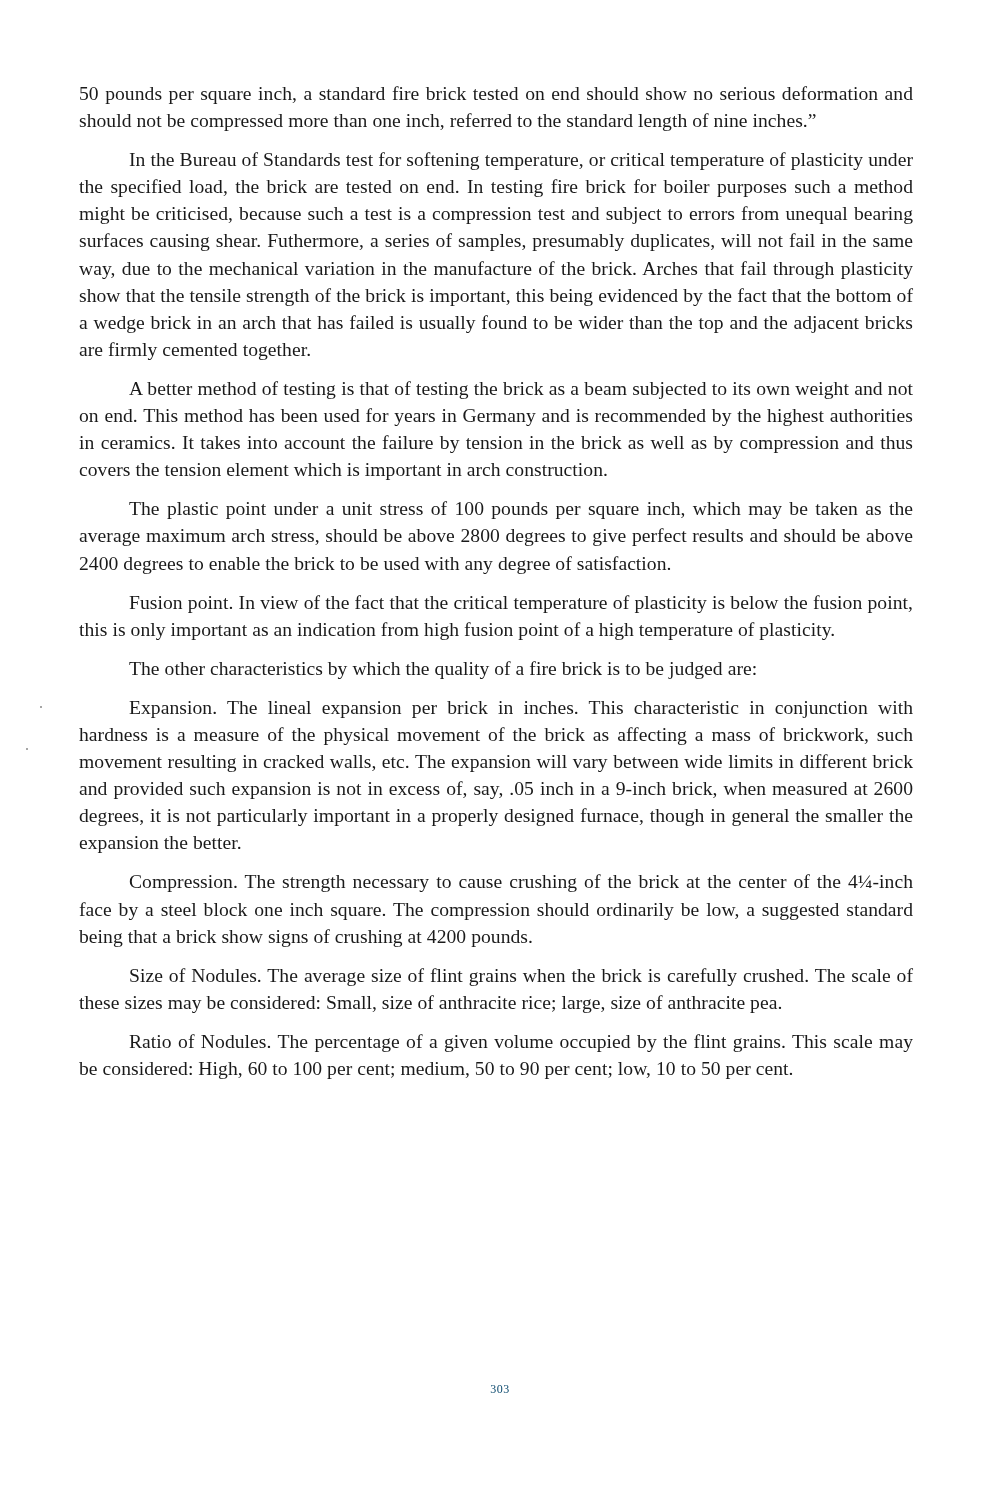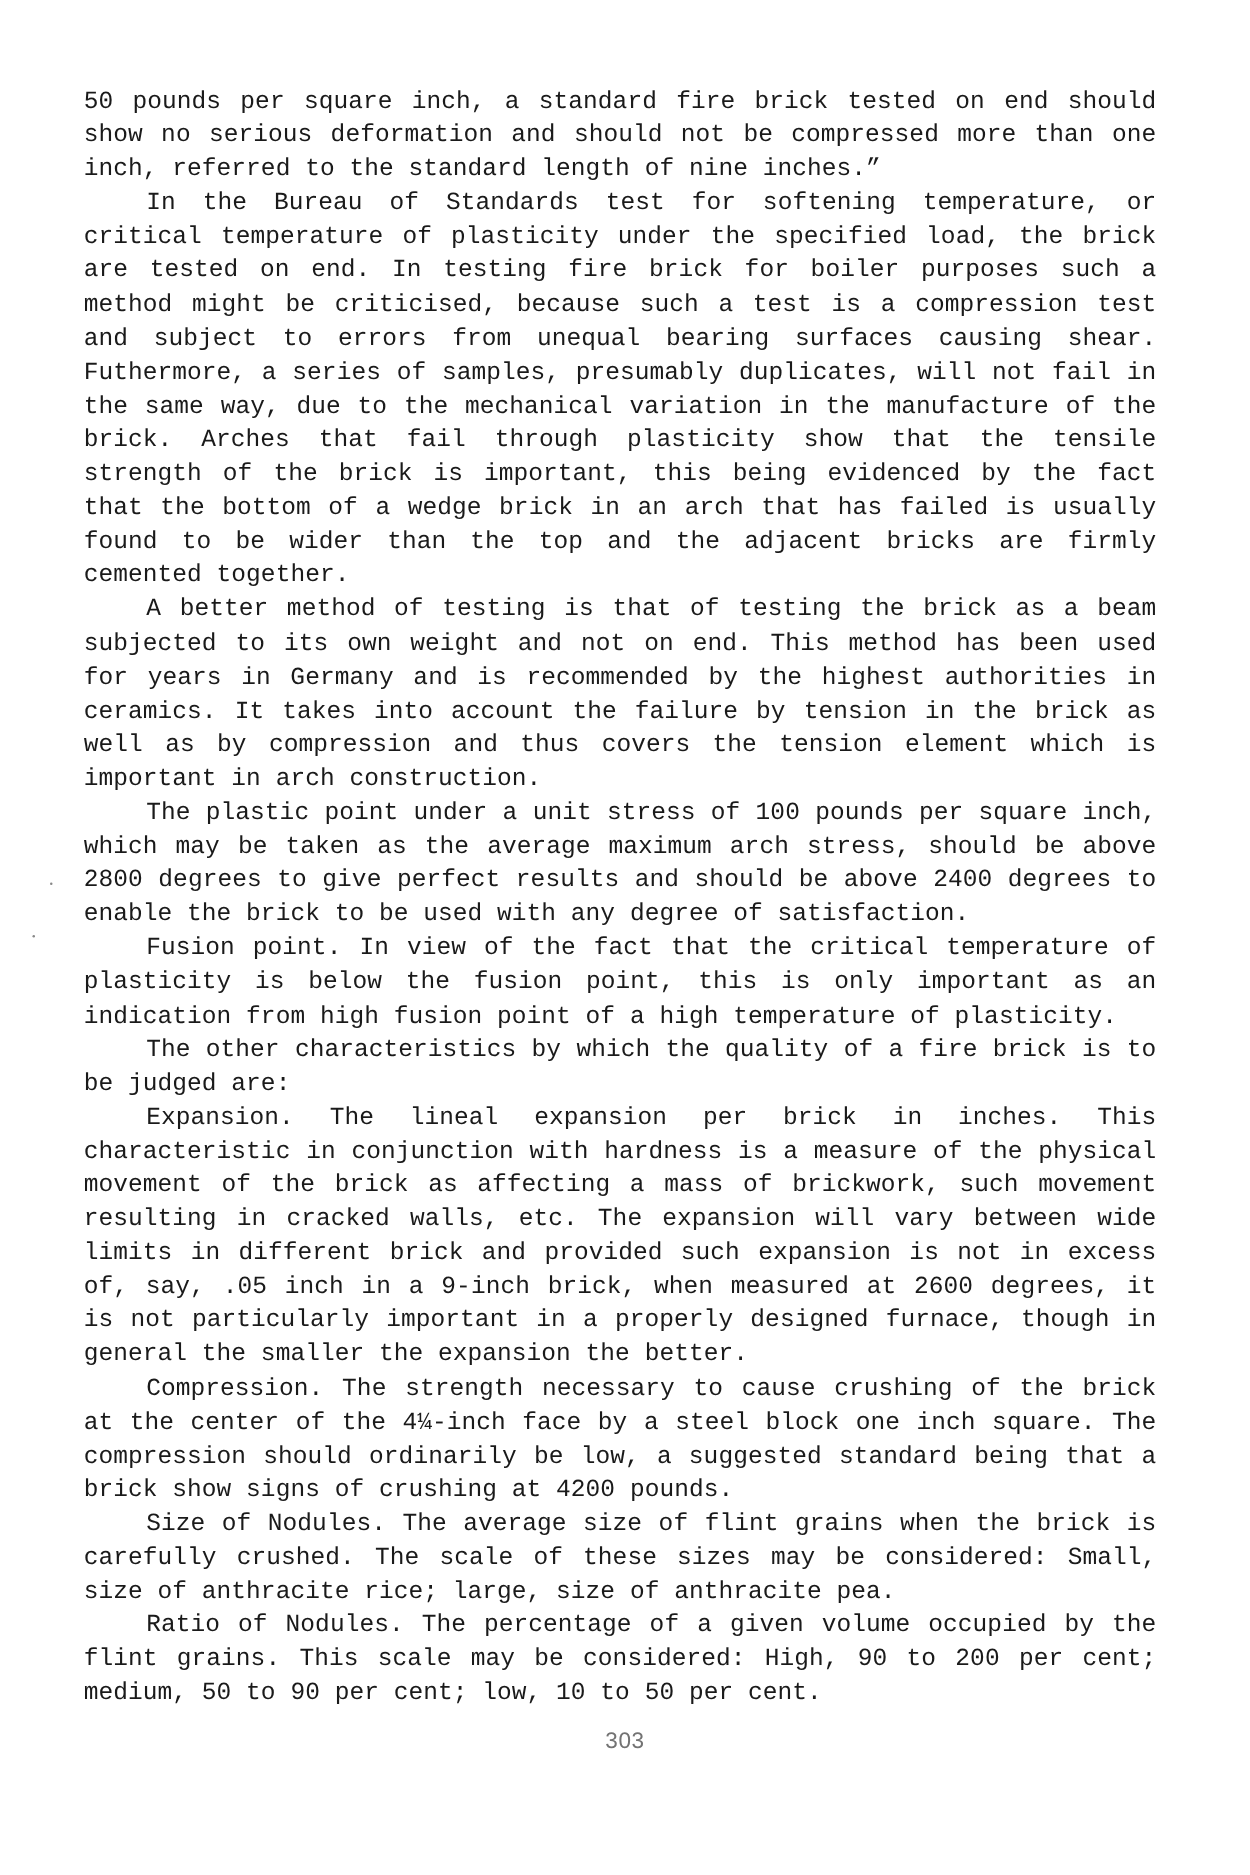--- a/index.html
+++ b/index.html
@@ -19,39 +19,38 @@
       top: 68px;
       width: 858px;
       font-family: "Liberation Serif", "DejaVu Serif", serif;
       font-size: 19.6px;
       line-height: 27.1px;
       color: #1a1a1a;
       text-align: justify;
       letter-spacing: 0.05px;
     }
     .page p {
-      margin: 0;
+      margin: 12px;
       padding: 0;
-      font-family: Liberation Mono, monospace;
     }
     .page p.indent {
       text-indent: 50px;
     }
     .page p.first {
       text-indent: 0;
     }
     .page-number {
       position: absolute;
       top: 1382px;
       left: 0;
       width: 1000px;
       text-align: center;
-      font-family: Liberation Sans, sans-serif;
-      font-size: 18px;
-      color: #737373;
+      font-family: Liberation Serif, serif;
+      font-size: 12px;
+      color: #0c4a6e;
       letter-spacing: 0.5px;
     }
     .speck {
       position: absolute;
       width: 2px;
       height: 2px;
       background: #888888;
       border-radius: 1px;
     }
   </style>
@@ -61,19 +60,19 @@
 <div class="page">
   <p class="first">50 pounds per square inch, a standard fire brick tested on end should show no serious deformation and should not be compressed more than one inch, referred to the standard length of nine inches.”</p>
   <p class="indent">In the Bureau of Standards test for softening temperature, or critical temperature of plasticity under the specified load, the brick are tested on end.  In testing fire brick for boiler purposes such a method might be criticised, because such a test is a compression test and subject to errors from unequal bearing surfaces causing shear. Futhermore, a series of samples, presumably duplicates, will not fail in the same way, due to the mechanical variation in the manufacture of the brick.  Arches that fail through plasticity show that the tensile strength of the brick is important, this being evidenced by the fact that the bottom of a wedge brick in an arch that has failed is usually found to be wider than the top and the adjacent bricks are firmly cemented together.</p>
   <p class="indent">A better method of testing is that of testing the brick as a beam subjected to its own weight and not on end.  This method has been used for years in Germany and is recommended by the highest authorities in ceramics.  It takes into account the failure by tension in the brick as well as by compression and thus covers the tension element which is important in arch construction.</p>
   <p class="indent">The plastic point under a unit stress of 100 pounds per square inch, which may be taken as the average maximum arch stress, should be above 2800 degrees to give perfect results and should be above 2400 degrees to enable the brick to be used with any degree of satisfaction.</p>
   <p class="indent">Fusion point.  In view of the fact that the critical temperature of plasticity is below the fusion point, this is only important as an indication from high fusion point of a high temperature of plasticity.</p>
   <p class="indent">The other characteristics by which the quality of a fire brick is to be judged are:</p>
   <p class="indent">Expansion.  The lineal expansion per brick in inches.  This characteristic in conjunction with hardness is a measure of the physical movement of the brick as affecting a mass of brickwork, such movement resulting in cracked walls, etc.  The expansion will vary between wide limits in different brick and provided such expansion is not in excess of, say, .05 inch in a 9-inch brick, when measured at 2600 degrees, it is not particularly important in a properly designed furnace, though in general the smaller the expansion the better.</p>
   <p class="indent">Compression.  The strength necessary to cause crushing of the brick at the center of the 4¼-inch face by a steel block one inch square.  The compression should ordinarily be low, a suggested standard being that a brick show signs of crushing at 4200 pounds.</p>
   <p class="indent">Size of Nodules.  The average size of flint grains when the brick is carefully crushed.  The scale of these sizes may be considered: Small, size of anthracite rice; large, size of anthracite pea.</p>
-  <p class="indent">Ratio of Nodules.  The percentage of a given volume occupied by the flint grains.  This scale may be considered: High, 90 to 200 per cent; medium, 50 to 90 per cent; low, 10 to 50 per cent.</p>
+  <p class="indent">Ratio of Nodules.  The percentage of a given volume occupied by the flint grains.  This scale may be considered: High, 60 to 100 per cent; medium, 50 to 90 per cent; low, 10 to 50 per cent.</p>
 </div>
 
 <div class="page-number">303</div>
 
 <div class="speck" style="left:40px; top:706px;"></div>
 <div class="speck" style="left:26px; top:748px;"></div>
 
 </body></html>

